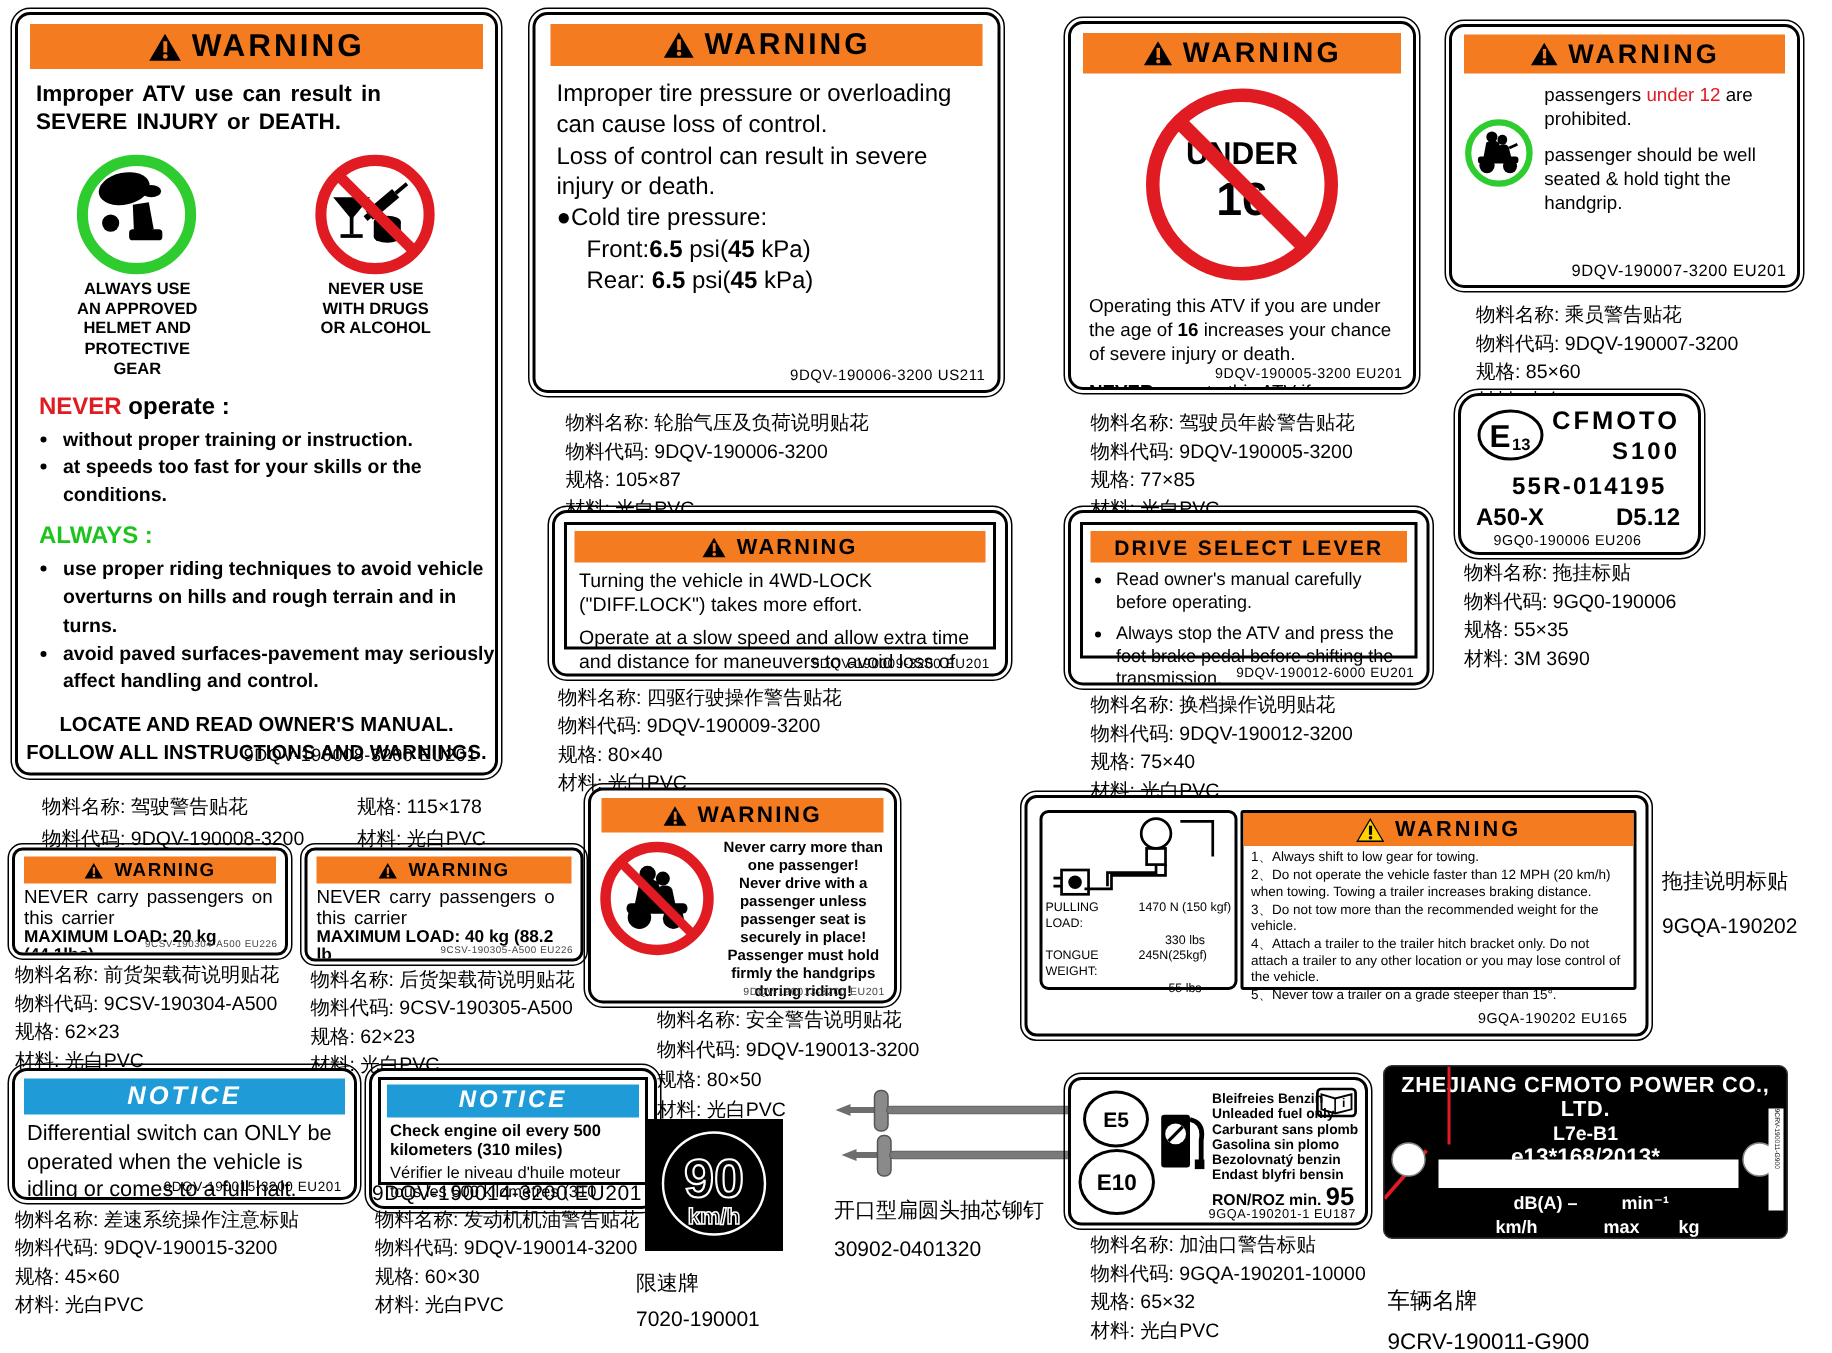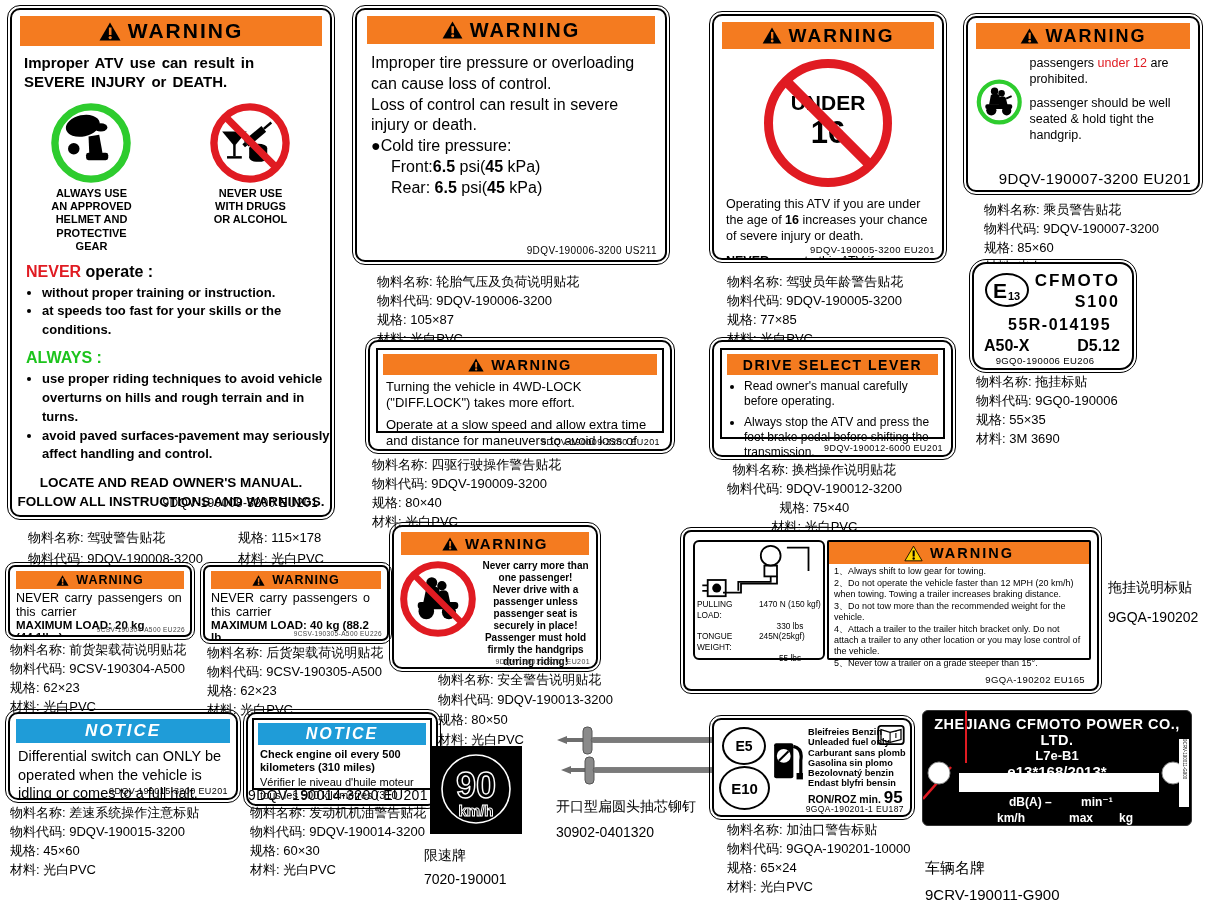--- a/index.html
+++ b/index.html
@@ -70,21 +70,21 @@
   #stF .whdr{height:21px;margin:4px 5px 0;font-size:14.5px;letter-spacing:1.5px;}
   .f-body{padding:4px 8px 0;font-size:13px;line-height:1.22;}
   #capF{left:372px;top:455px;}
 
   
   #stG{left:712px;top:340px;width:237px;height:113px;}
   #stG .inbox{inset:6px 6px 16px 6px;}
   #stG .whdr{height:21px;margin:4px 5px 0;font-size:14px;letter-spacing:1.5px;}
   .g-blt{margin:4px 0 0 22px;font-size:12px;line-height:1.25;}
   .g-blt li{margin-bottom:6px;}
-  #capG{left:727px;top:460px;text-align:center;}
+  #capG{left:727px;top:460px;}
 
   
   #stH{left:8px;top:565px;width:180px;height:68px;border-radius:7px;}
   #stI{left:203px;top:565px;width:182px;height:72px;border-radius:7px;}
   .hi-hdr{height:18px;margin:4px 6px 0;font-size:12.5px;letter-spacing:1px;}
   .hi-l1{padding:2px 6px 0;font-size:12.5px;line-height:1.12;word-spacing:2px;}
   .hi-l2{padding:0 6px;font-size:11.5px;font-weight:bold;}
   .hi-code{right:5px;bottom:2px;font-size:6.5px;color:#444;}
   #capH{left:10px;top:640px;}
   #capI{left:207px;top:643px;}
@@ -291,21 +291,21 @@
           <circle cx="55" cy="31" r="7" fill="#000"></circle>
         <path d="M32 35 q10 -6 18 0 l6 21 h-28 z" fill="#000"></path>
         <path d="M51 39 q9 -4 13 2 l4 16 h-19 z" fill="#000"></path>
         <rect x="64" y="41" width="13" height="4" fill="#000" transform="rotate(-25 64 41)"></rect>
       </svg>
       <div class="d-txt">
         <div><span>passengers </span><span class="red">under 12</span><span> are prohibited.</span></div>
         <div style="margin-top:8px;">passenger should be well seated &amp; hold tight the handgrip.</div>
       </div>
     </div>
-    <div class="code" style="right:7px;bottom:3px;font-size:15px;padding-left:22px;">9DQV-190007-3200  EU201</div>
+    <div class="code" style="right:7px;bottom:3px;font-size:11px;padding-left:22px;">9DQV-190007-3200  EU201</div>
   </div>
   <div class="cap" id="capD">
     <div>物料名称: 乘员警告贴花</div>
     <div>物料代码: 9DQV-190007-3200</div>
     <div>规格: 85×60</div>
     <div>材料: 光白PVC</div>
   </div>
 
   <div class="sticker" id="stE">
     <svg width="46" height="36" viewBox="0 0 46 36" style="position:absolute;left:10px;top:8px;">
@@ -576,21 +576,21 @@
       <div>Gasolina sin plomo</div>
       <div>Bezolovnatý benzin</div>
       <div>Endast blyfri bensin</div>
     </div>
     <div class="fu-ron"><span>RON/ROZ min. </span><b>95</b></div>
     <div class="code fu-code">9GQA-190201-1  EU187</div>
   </div>
   <div class="cap" id="capFuel">
     <div>物料名称: 加油口警告标贴</div>
     <div>物料代码: 9GQA-190201-10000</div>
-    <div>规格: 65×24</div>
+    <div>规格: 65×32</div>
     <div>材料: 光白PVC</div>
   </div>
 
   <div id="plate">
     <div class="pl-co">ZHEJIANG CFMOTO POWER CO., LTD.</div>
     <div class="pl-l2">L7e-B1</div>
     <div class="pl-l3">e13*168/2013*</div>
     <div class="pl-strip"></div>
     <svg width="268" height="114" viewBox="0 0 268 114" style="position:absolute;left:0;top:0;">
       <line x1="43" y1="0" x2="43" y2="52" stroke="#E01B22" stroke-width="2"></line>

